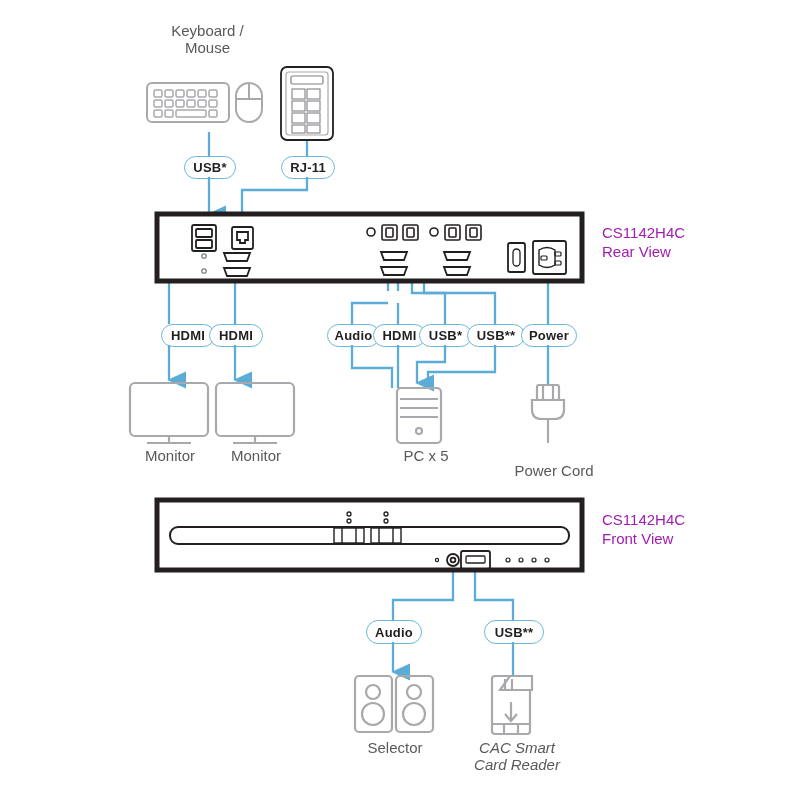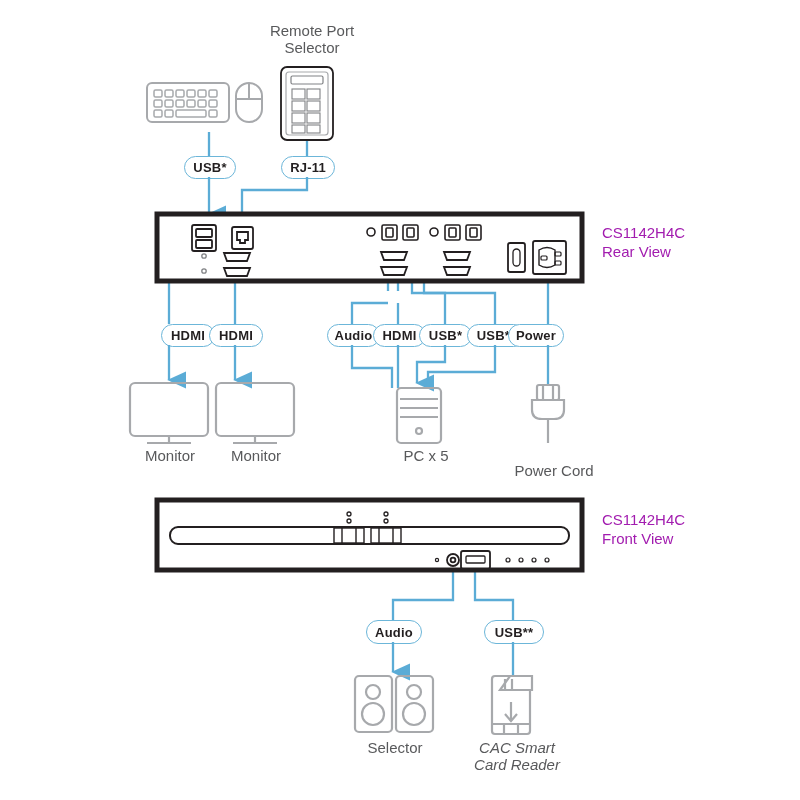--- a/index.html
+++ b/index.html
@@ -13,22 +13,22 @@
   .pill{position:absolute;display:flex;align-items:center;justify-content:center;
         border:1.4px solid #6cb6d9;border-radius:999px;background:#ffffff;
         color:#231f20;font-size:13px;font-weight:bold;letter-spacing:.2px;}
   svg{position:absolute;left:0;top:0;overflow:visible;}
 </style>
 </head>
 <body>
 
 <div id="stage">
 
-  <div class="lbl" style="left:252px;top:22px;width:120px;">Remote Port
-Selector</div>
+  <div class="lbl" style="left:150px;top:22px;width:115px;">Keyboard /
+Mouse</div>
 
   <div class="devlbl" style="left:602px;top:224px;">CS1142H4C
 Rear View</div>
   <div class="devlbl" style="left:602px;top:511px;">CS1142H4C
 Front View</div>
 
   <div class="lbl" style="left:122px;top:447px;width:96px;">Monitor</div>
   <div class="lbl" style="left:208px;top:447px;width:96px;">Monitor</div>
   <div class="lbl" style="left:381px;top:447px;width:90px;">PC x 5</div>
   <div class="lbl" style="left:489px;top:462px;width:130px;">Power Cord</div>
@@ -41,21 +41,21 @@
   <div class="pill" style="left:281px;top:156px;width:52px;height:21px;">RJ-11</div>
 
   <div class="pill" style="left:161px;top:324px;width:52px;height:21px;">HDMI</div>
   <div class="pill" style="left:209px;top:324px;width:52px;height:21px;">HDMI</div>
 
   <div class="pill" style="left:327px;top:324px;width:51px;height:21px;">Audio</div>
   <div class="pill" style="left:373px;top:324px;width:51px;height:21px;">HDMI</div>
   <div class="pill" style="left:419px;top:324px;width:51px;height:21px;">USB*</div>
   <div class="pill" style="left:467px;top:324px;width:56px;height:21px;">USB**</div>
 
-  <div class="pill" style="left:508px;top:324px;width:54px;height:21px;">Power</div>
+  <div class="pill" style="left:521px;top:324px;width:54px;height:21px;">Power</div>
 
   <div class="pill" style="left:366px;top:620px;width:54px;height:22px;">Audio</div>
   <div class="pill" style="left:484px;top:620px;width:58px;height:22px;">USB**</div>
 
   <svg width="800" height="800" viewBox="0 0 800 800">
     <defs>
       <marker id="ar" viewBox="0 0 12 12" refX="6" refY="10" markerWidth="9" markerHeight="9" orient="auto">
         <path d="M1 0 L11 0 L6 11 Z" fill="#5bacd6"></path>
       </marker>
       <marker id="aru" viewBox="0 0 12 12" refX="6" refY="2" markerWidth="9" markerHeight="9" orient="auto">

